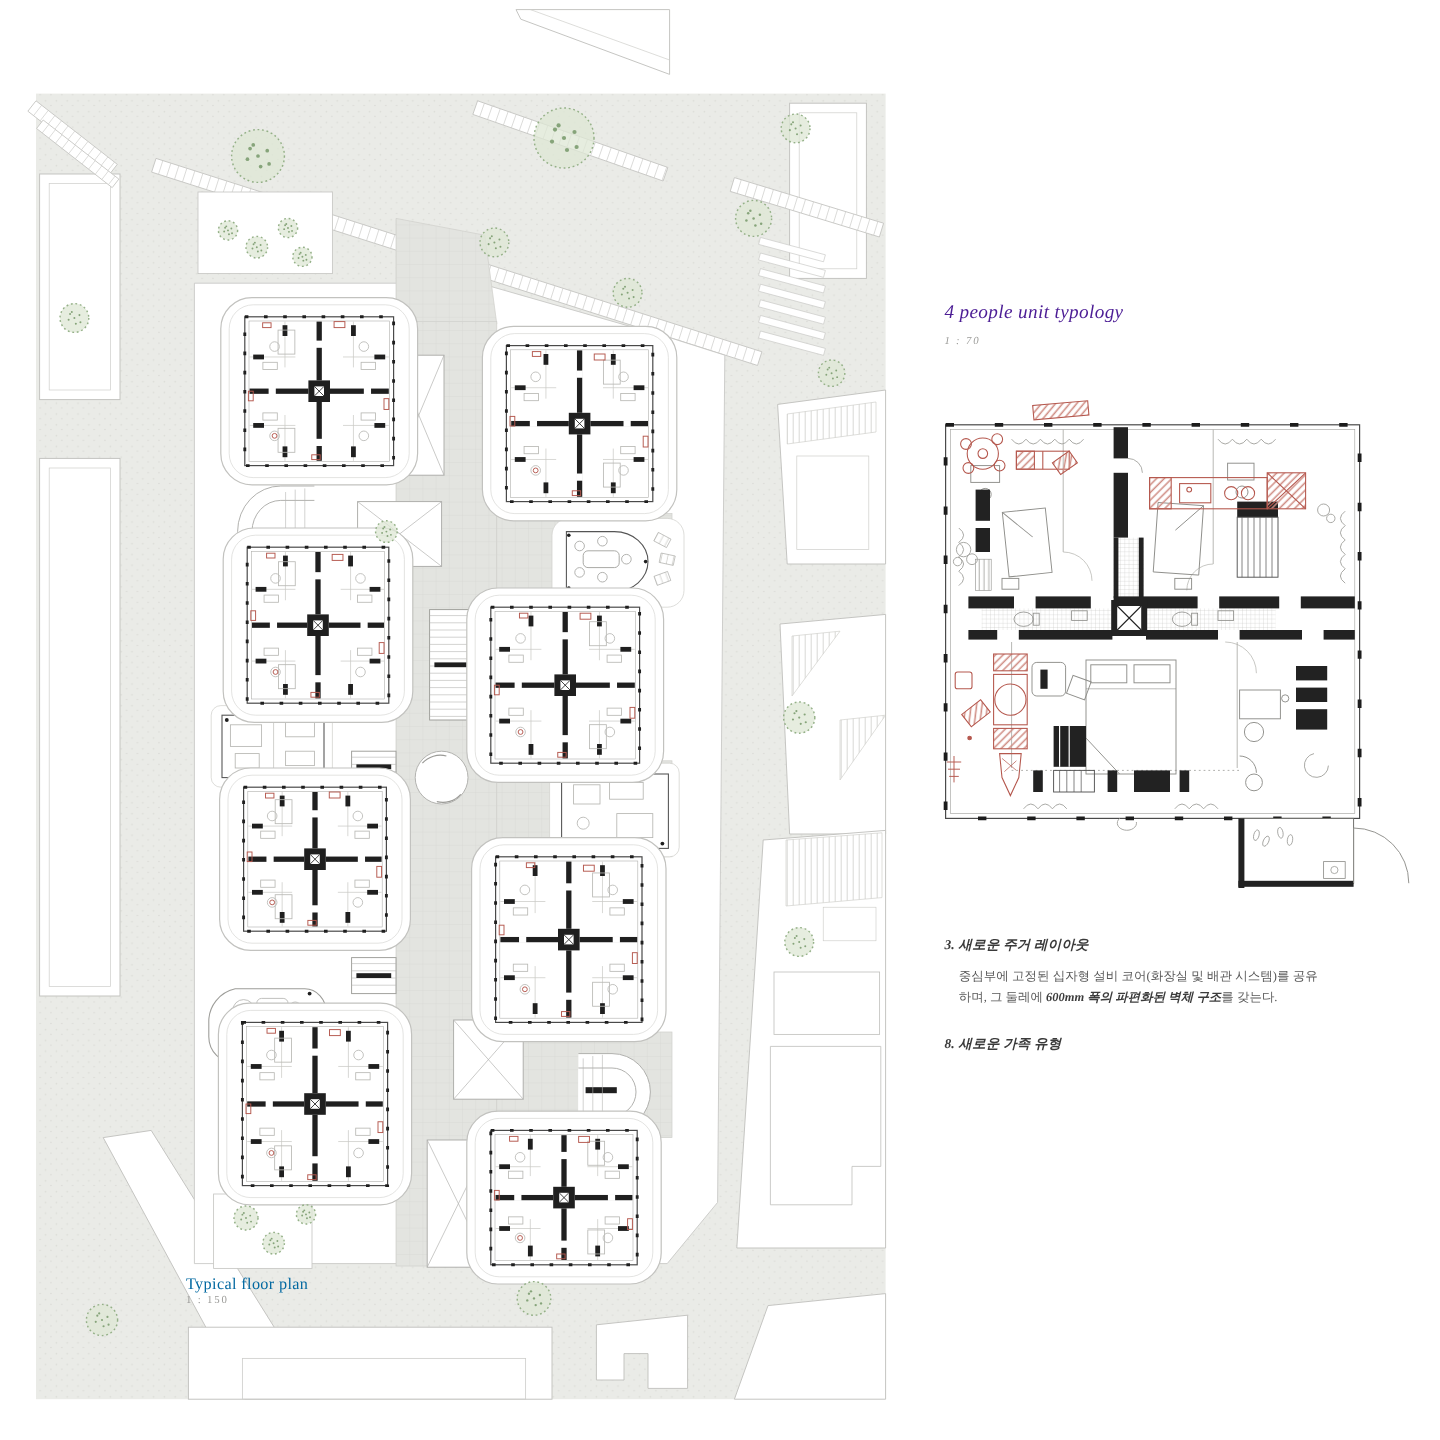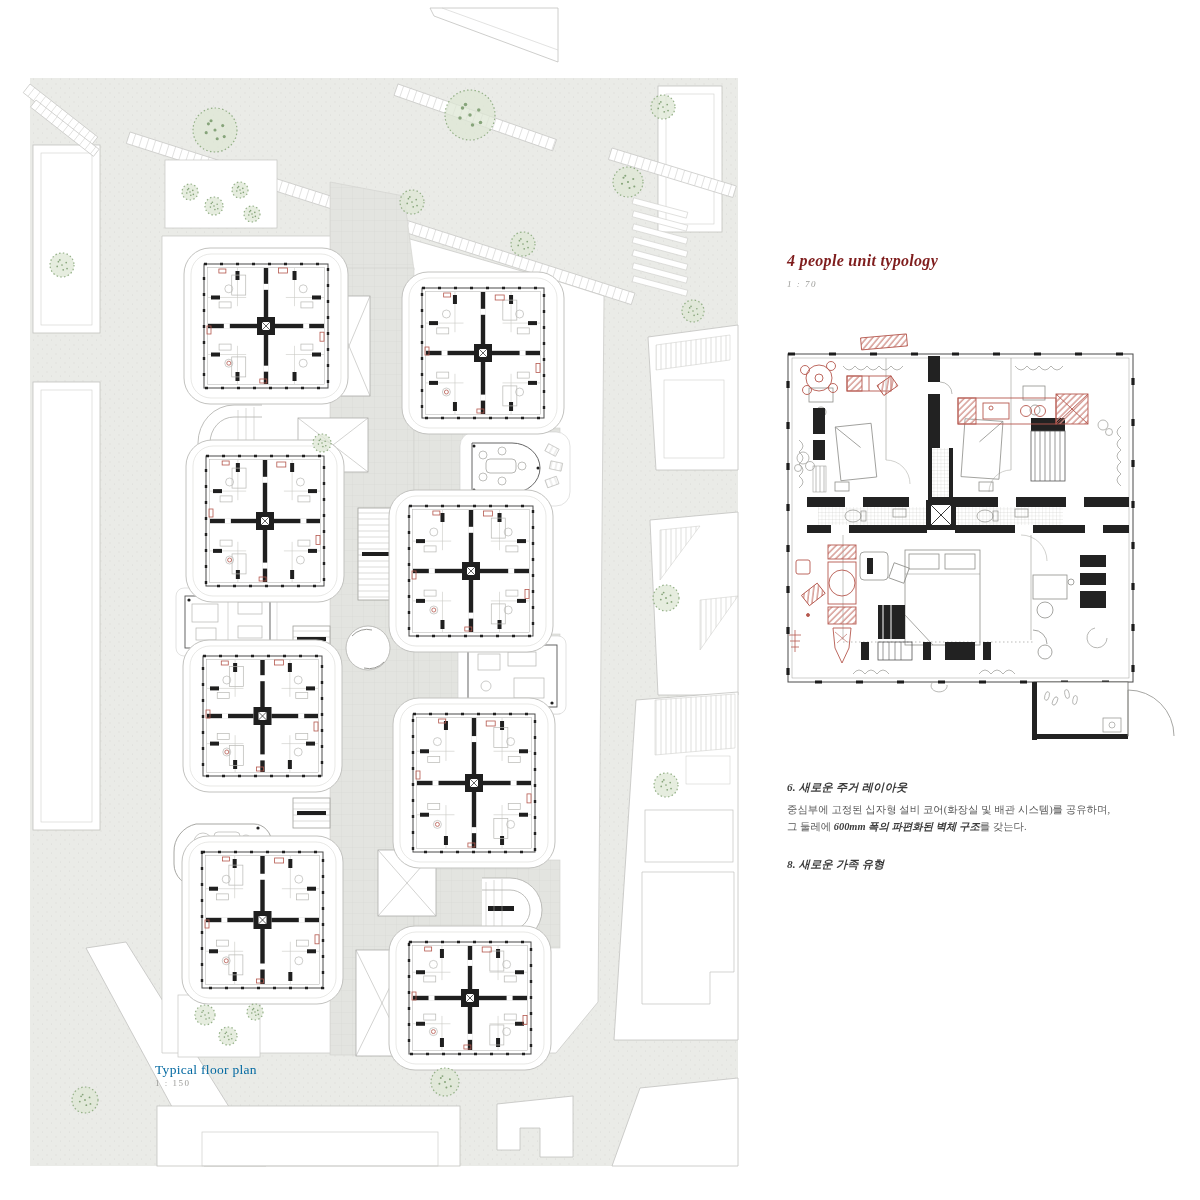--- a/index.html
+++ b/index.html
@@ -2,27 +2,27 @@
 <html><head>
 <meta charset="utf-8">
 <style>
   html,body{margin:0;padding:0;background:#ffffff;}
   .canvas{position:relative;width:1200px;height:1200px;background:#ffffff;overflow:hidden;
           font-family:"Liberation Serif",serif;}
   svg{position:absolute;display:block;}
   .siteplan{left:0;top:0;}
   .unitplan{left:783px;top:330px;}
   .right-head{position:absolute;left:787px;top:252px;width:340px;}
-  .rp-title{font-size:16px;font-style:italic;font-weight:bold;color:#7f1d1d;letter-spacing:.3px;}
+  .rp-title{font-size:16px;font-style:italic;font-weight:normal;color:#4c1d95;letter-spacing:.3px;}
   .rp-scale{margin-top:9px;font-size:9px;color:#9b9b98;letter-spacing:1.5px;font-family:"Liberation Serif",serif;font-style:italic;}
   .sections{position:absolute;left:787px;top:780px;width:323px;}
   .sec{margin-bottom:22px;}
   .sec h4{margin:0 0 7px 0;font-size:11.2px;font-weight:bold;font-style:italic;color:#3a3a3a;
           font-family:"Liberation Serif",serif;letter-spacing:.2px;}
-  .sec p{margin:0;font-size:10.4px;line-height:1.6;color:#585858;text-align:justify;
+  .sec p{margin:12px;font-size:10.4px;line-height:1.6;color:#585858;text-align:justify;
          font-family:"Liberation Serif",serif;}
   .sec p .em{font-weight:bold;font-style:italic;color:#3c3c3c;}
   .caption-left{position:absolute;left:155px;top:1062px;}
   .cl-title{font-size:13.5px;color:#0369a1;letter-spacing:.3px;}
   .cl-scale{margin-top:0;font-size:9px;color:#9b9b98;letter-spacing:1.5px;}
 </style>
 </head>
 <body>
 
 <div class="canvas">
@@ -1223,21 +1223,21 @@
     </g>
   </svg>
 
   <div class="right-head">
     <div class="rp-title">4 people unit typology</div>
     <div class="rp-scale">1 : 70</div>
   </div>
 
   <div class="sections">
     <div class="sec">
-      <h4>6. 새로운 주거 레이아웃</h4>
+      <h4>3. 새로운 주거 레이아웃</h4>
       <p><span>중심부에 고정된 십자형 설비 코어(화장실 및 배관 시스템)를 공유하며, 그 둘레에 </span><span class="em">600mm 폭의 파편화된 벽체 구조</span><span>를 갖는다.</span></p>
     </div>
     <div class="sec">
       <h4>8. 새로운 가족 유형</h4>
     </div>
   </div>
 
   <div class="caption-left">
     <div class="cl-title">Typical floor plan</div>
     <div class="cl-scale">1 : 150</div>

